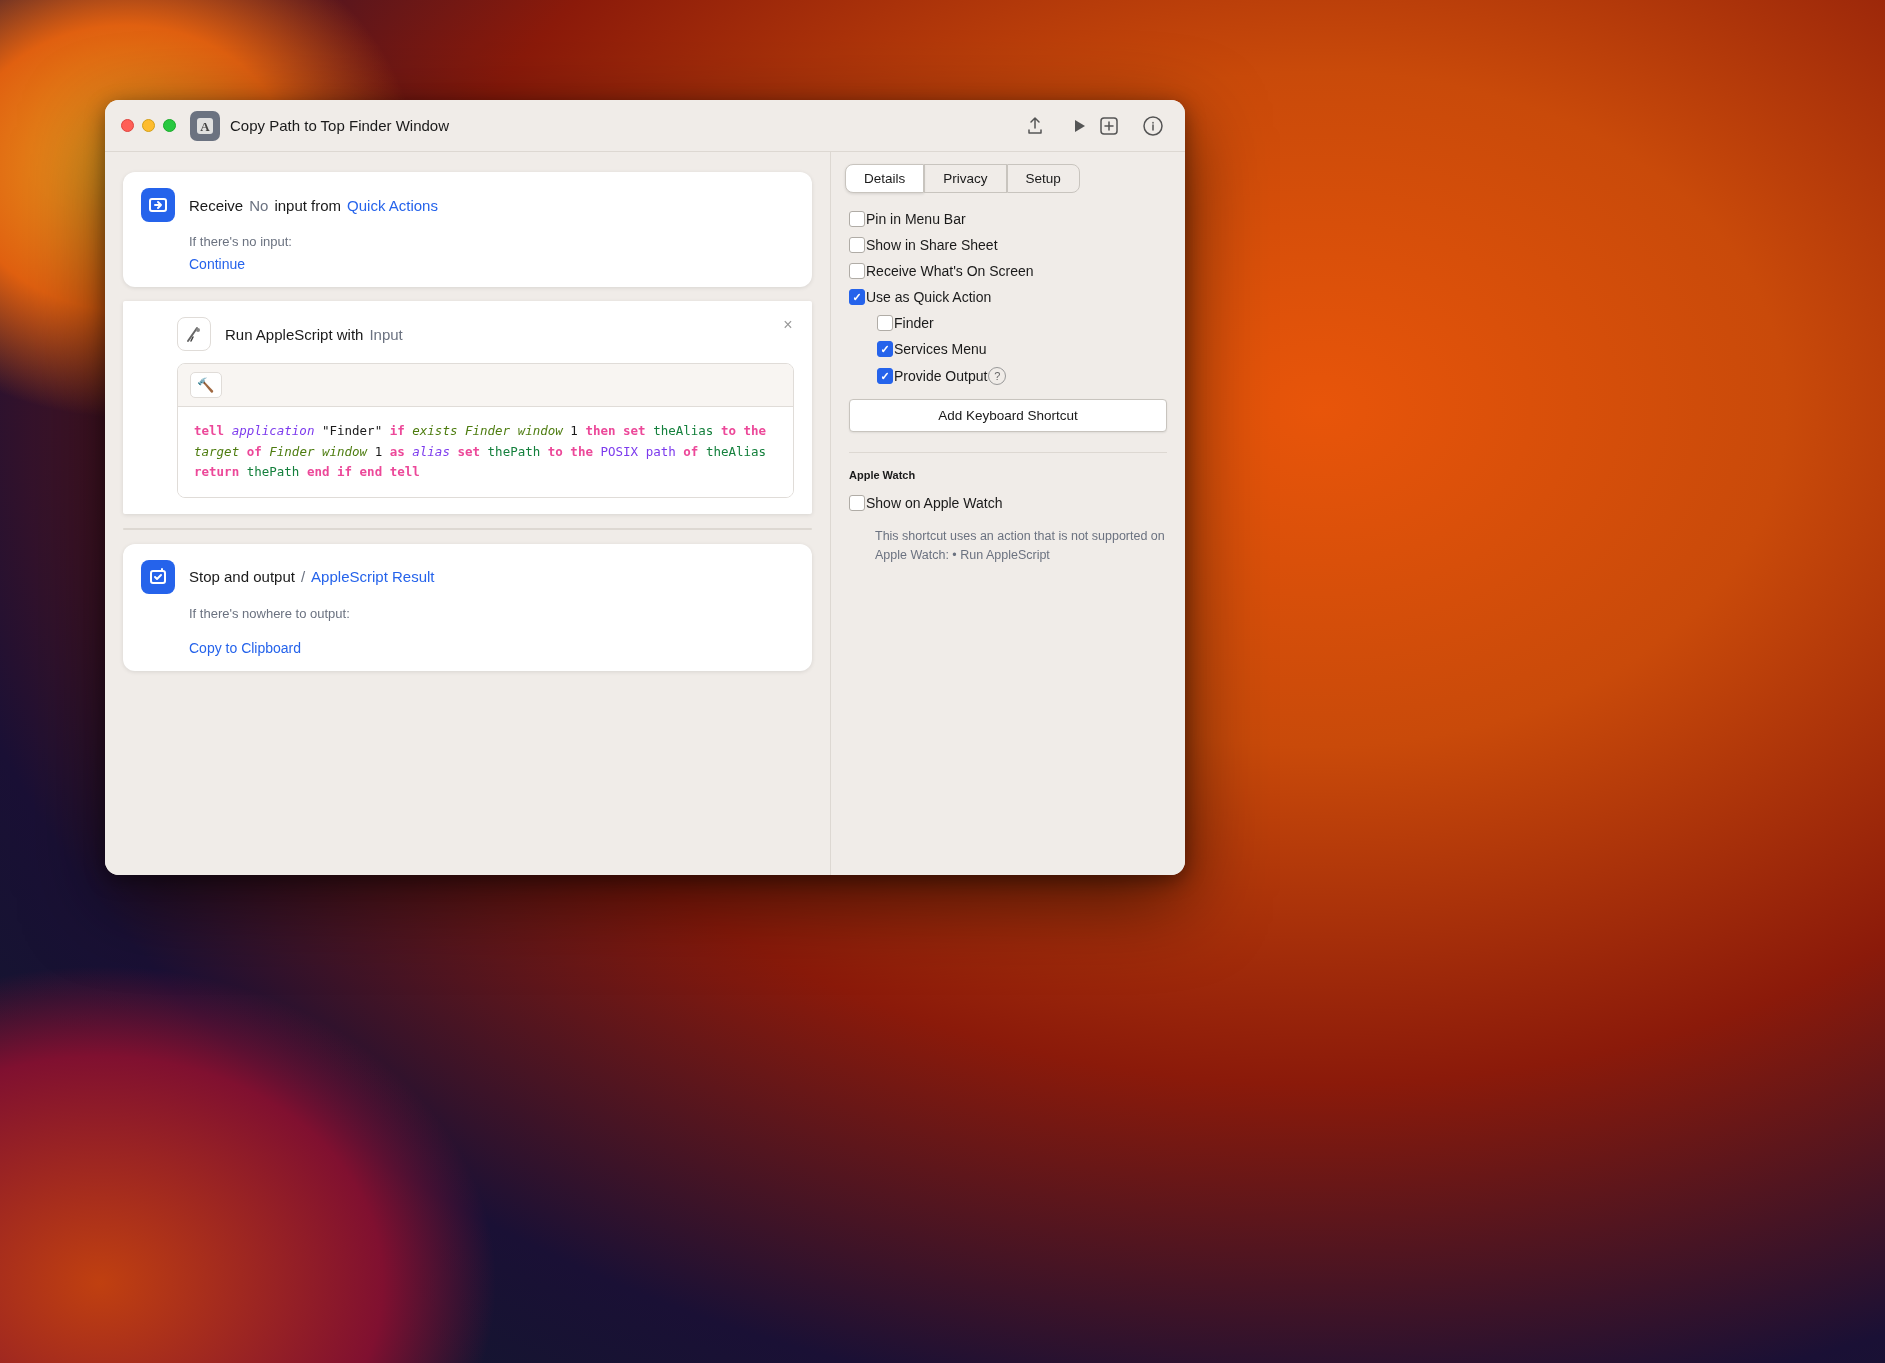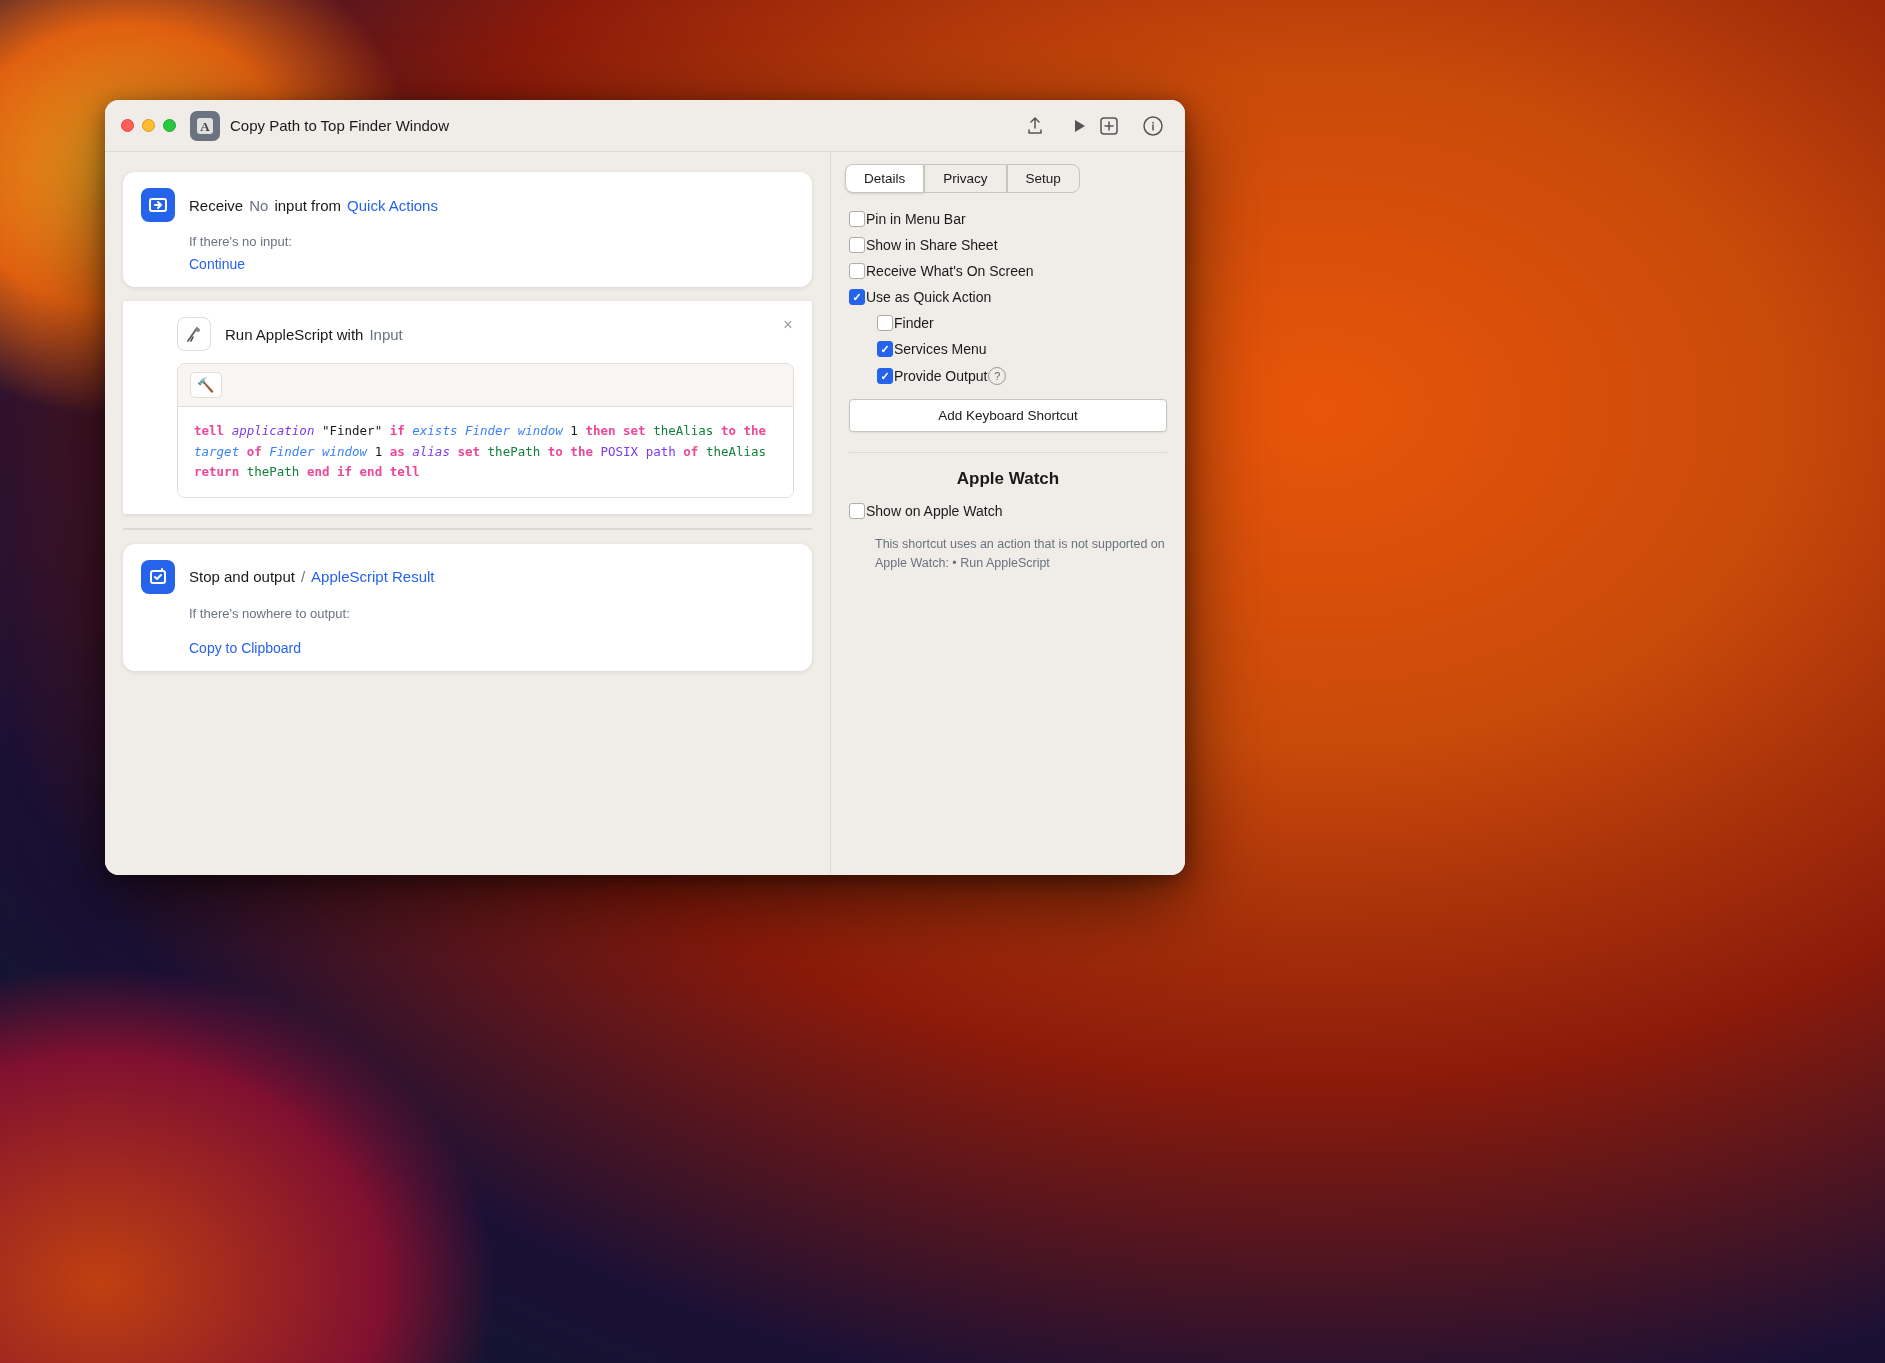--- a/index.html
+++ b/index.html
@@ -277,21 +277,21 @@
       padding: 14px 16px;
       font-family: "SF Mono", "Menlo", monospace;
       font-size: 12.5px;
       line-height: 1.65;
       background: white;
       color: #1a1a1a;
     }
 
     .code-keyword { color: #ec4899; font-weight: 600; }
     .code-italic-purple { color: #7c3aed; font-style: italic; }
-    .code-italic-blue { color: #3b82f6; font-style: italic; text-align: center; }
+    .code-italic-blue { color: #4d7c0f; font-style: italic; text-align: center; }
     .code-green { color: #15803d; }
     .code-purple { color: #7c3aed; }
 
     
     .stop-card {
       background: white;
       border-radius: 12px;
       box-shadow: 0 1px 4px rgba(0,0,0,0.1);
     }
 
@@ -447,25 +447,24 @@
       box-shadow: 0 1px 2px rgba(0,0,0,0.08);
     }
 
     .section-divider {
       border: none;
       border-top: 1px solid #ddd8d2;
       margin: 6px 0;
     }
 
     .apple-watch-header {
-      font-size: 17px;
+      font-size: 11px;
       font-weight: 600;
       color: #1a1a1a;
       margin-bottom: 4px;
-      text-align: center;
     }
 
     .apple-watch-note {
       font-size: 12.5px;
       color: #6b7280;
       line-height: 1.5;
       margin-left: 26px;
       margin-top: 6px;
     }
 

